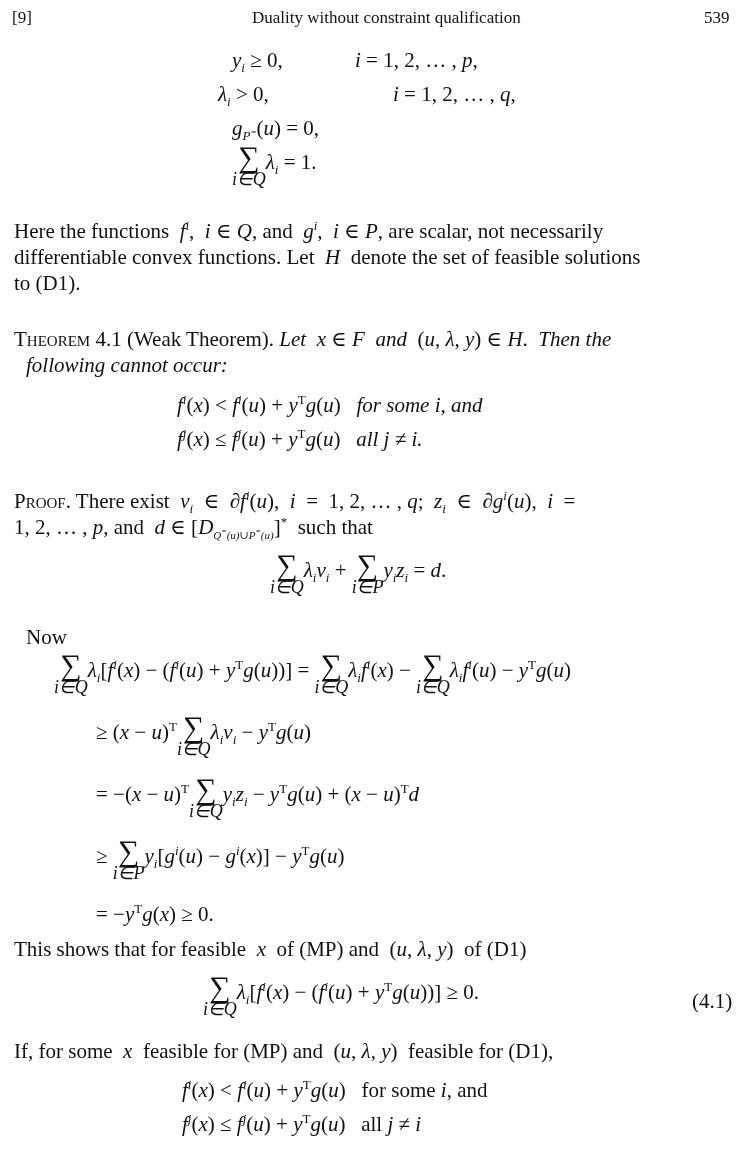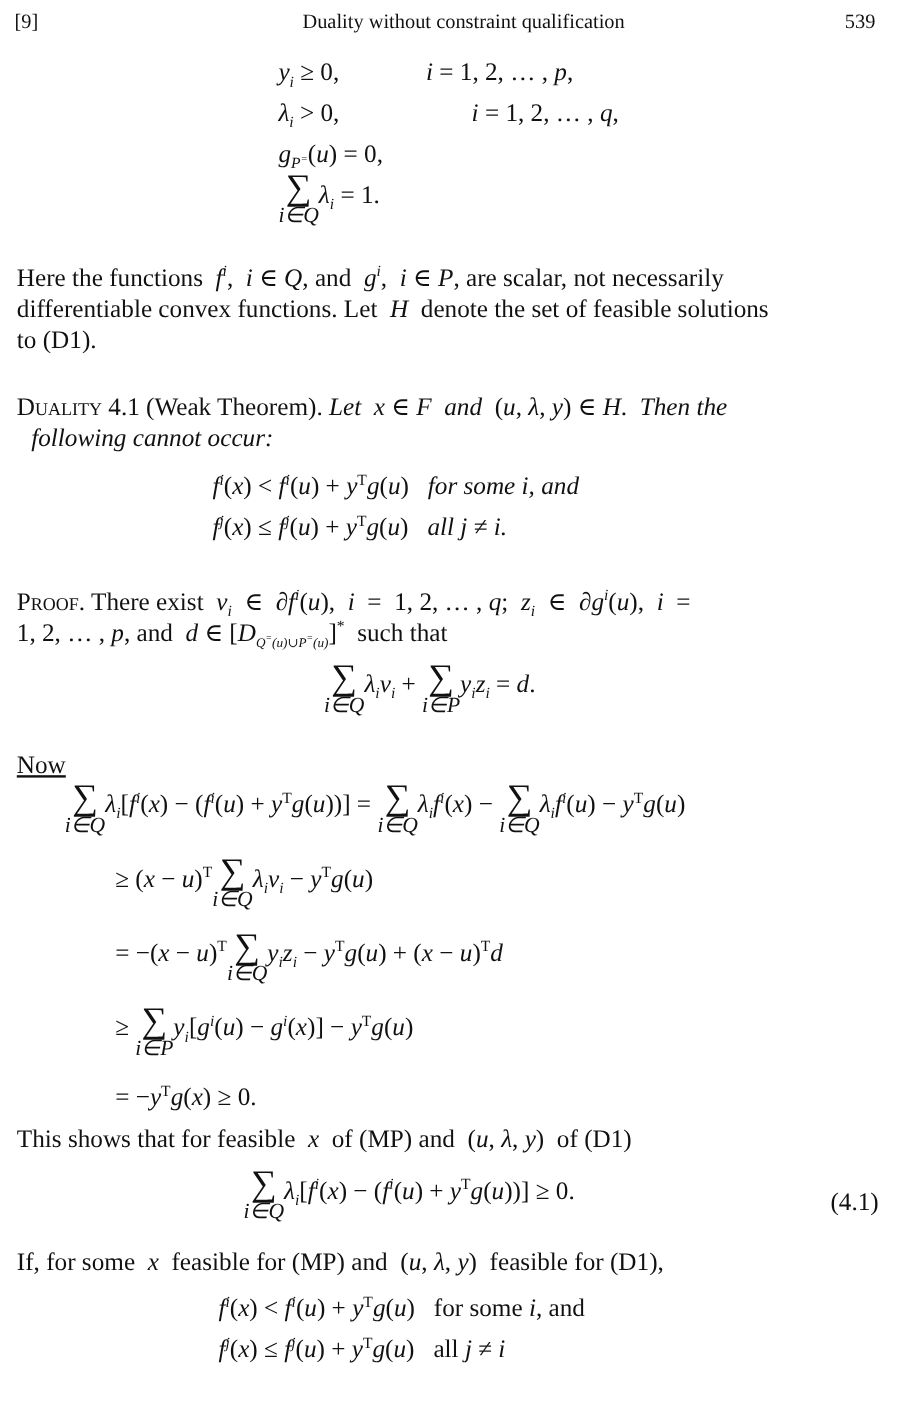--- a/index.html
+++ b/index.html
@@ -20,46 +20,46 @@
 </head>
 <body>
 
 <div class="abs hdr" style="left:12px;">[9]</div>
 <div class="abs hdr" style="left:252px;">Duality without constraint qualification</div>
 <div class="abs hdr" style="left:704px;">539</div>
 
 <div>
   <div class="abs math m" style="left:232px; top:48px;">y<sub>i</sub> <span class="up">≥ 0,</span></div>
   <div class="abs math m" style="left:355px; top:48px;">i <span class="up">= 1, 2, … ,</span> p<span class="up">,</span></div>
-  <div class="abs math m" style="left:232px; top:82px;">λ<sub>i</sub> <span class="up">&gt; 0,</span></div>
+  <div class="abs math m" style="left:218px; top:82px;">λ<sub>i</sub> <span class="up">&gt; 0,</span></div>
   <div class="abs math m" style="left:355px; top:82px;margin-left:38px;">i <span class="up">= 1, 2, … ,</span> q<span class="up">,</span></div>
   <div class="abs math m" style="left:232px; top:116px;">g<sub>P<span style="font-size:9px;vertical-align:super">=</span></sub><span class="up">(</span>u<span class="up">) = 0,</span></div>
   <div class="abs math m" style="left:232px; top:142px;">
     <span class="sum"><span class="sig">∑</span><span class="lim">i∈Q</span></span>λ<sub>i</sub> <span class="up">= 1.</span>
   </div>
 </div>
 
 <div class="abs txt" style="left:14px; top:218px;">Here the functions &nbsp;<span class="m">f<sup>i</sup></span>, &nbsp;<span class="m">i</span> ∈ <span class="m">Q</span>, and &nbsp;<span class="m">g<sup>i</sup></span>, &nbsp;<span class="m">i</span> ∈ <span class="m">P</span>, are scalar, not necessarily</div>
 <div class="abs txt" style="left:14px; top:244px;">differentiable convex functions. Let &nbsp;<span class="m">H</span>&nbsp; denote the set of feasible solutions</div>
 <div class="abs txt" style="left:14px; top:270px;">to (D1).</div>
 
-<div class="abs txt" style="left:14px; top:326px;"><span class="sc">Duality</span> <span>4.1</span> <span>(Weak Theorem).</span> <span class="m">Let &nbsp;x</span> ∈ <span class="m">F &nbsp;and &nbsp;</span>(<span class="m">u</span>, <span class="m">λ</span>, <span class="m">y</span>) ∈ <span class="m">H</span>. &nbsp;<span class="m">Then the</span></div>
+<div class="abs txt" style="left:14px; top:326px;"><span class="sc">Theorem</span> <span>4.1</span> <span>(Weak Theorem).</span> <span class="m">Let &nbsp;x</span> ∈ <span class="m">F &nbsp;and &nbsp;</span>(<span class="m">u</span>, <span class="m">λ</span>, <span class="m">y</span>) ∈ <span class="m">H</span>. &nbsp;<span class="m">Then the</span></div>
 <div class="abs txt m" style="left:26px; top:352px;">following cannot occur:</div>
 
 <div class="abs math m" style="left:177px; top:393px;">f<sup>i</sup><span class="up">(</span>x<span class="up">) &lt; </span>f<sup>i</sup><span class="up">(</span>u<span class="up">) + </span>y<sup class="up">T</sup>g<span class="up">(</span>u<span class="up">)</span> &nbsp; <span>for some i, and</span></div>
 <div class="abs math m" style="left:177px; top:427px;">f<sup>j</sup><span class="up">(</span>x<span class="up">) ≤ </span>f<sup>j</sup><span class="up">(</span>u<span class="up">) + </span>y<sup class="up">T</sup>g<span class="up">(</span>u<span class="up">)</span> &nbsp; <span>all j ≠ i.</span></div>
 
 <div class="abs txt" style="left:14px; top:488px;"><span class="sc">Proof.</span> There exist &nbsp;<span class="m">v<sub>i</sub></span> &nbsp;∈ &nbsp;∂<span class="m">f<sup>i</sup></span>(<span class="m">u</span>), &nbsp;<span class="m">i</span> &nbsp;= &nbsp;1, 2, … , <span class="m">q</span>; &nbsp;<span class="m">z<sub>i</sub></span> &nbsp;∈ &nbsp;∂<span class="m">g<sup>i</sup></span>(<span class="m">u</span>), &nbsp;<span class="m">i</span> &nbsp;=</div>
 <div class="abs txt" style="left:14px; top:514px;">1, 2, … , <span class="m">p</span>, and &nbsp;<span class="m">d</span> ∈ [<span class="m">D</span><sub class="m" style="font-size:11px">Q<span style="font-size:8px;vertical-align:super">=</span>(u)∪P<span style="font-size:8px;vertical-align:super">=</span>(u)</sub>]<sup>*</sup> &nbsp;such that</div>
 
 <div class="abs math m" style="left:270px; top:550px;">
   <span class="sum"><span class="sig">∑</span><span class="lim">i∈Q</span></span>λ<sub>i</sub>v<sub>i</sub><span class="up"> + </span><span class="sum"><span class="sig">∑</span><span class="lim">i∈P</span></span>y<sub>i</sub>z<sub>i</sub><span class="up"> = </span>d<span class="up">.</span>
 </div>
 
-<div class="abs txt" style="left:14px; top:624px;text-decoration:underline;">Now</div>
+<div class="abs txt" style="left:26px; top:624px;">Now</div>
 
 <div class="abs math m" style="left:54px; top:650px;">
   <span class="sum"><span class="sig">∑</span><span class="lim">i∈Q</span></span>λ<sub>i</sub><span class="up">[</span>f<sup>i</sup><span class="up">(</span>x<span class="up">) − (</span>f<sup>i</sup><span class="up">(</span>u<span class="up">) + </span>y<sup class="up">T</sup>g<span class="up">(</span>u<span class="up">))] = </span><span class="sum"><span class="sig">∑</span><span class="lim">i∈Q</span></span>λ<sub>i</sub>f<sup>i</sup><span class="up">(</span>x<span class="up">) − </span><span class="sum"><span class="sig">∑</span><span class="lim">i∈Q</span></span>λ<sub>i</sub>f<sup>i</sup><span class="up">(</span>u<span class="up">) − </span>y<sup class="up">T</sup>g<span class="up">(</span>u<span class="up">)</span>
 </div>
 <div class="abs math m" style="left:96px; top:712px;">
   <span class="up">≥ (</span>x<span class="up"> − </span>u<span class="up">)</span><sup class="up">T</sup><span class="sum"><span class="sig">∑</span><span class="lim">i∈Q</span></span>λ<sub>i</sub>v<sub>i</sub><span class="up"> − </span>y<sup class="up">T</sup>g<span class="up">(</span>u<span class="up">)</span>
 </div>
 <div class="abs math m" style="left:96px; top:774px;">
   <span class="up">= −(</span>x<span class="up"> − </span>u<span class="up">)</span><sup class="up">T</sup><span class="sum"><span class="sig">∑</span><span class="lim">i∈Q</span></span>y<sub>i</sub>z<sub>i</sub><span class="up"> − </span>y<sup class="up">T</sup>g<span class="up">(</span>u<span class="up">) + (</span>x<span class="up"> − </span>u<span class="up">)</span><sup class="up">T</sup>d
 </div>

